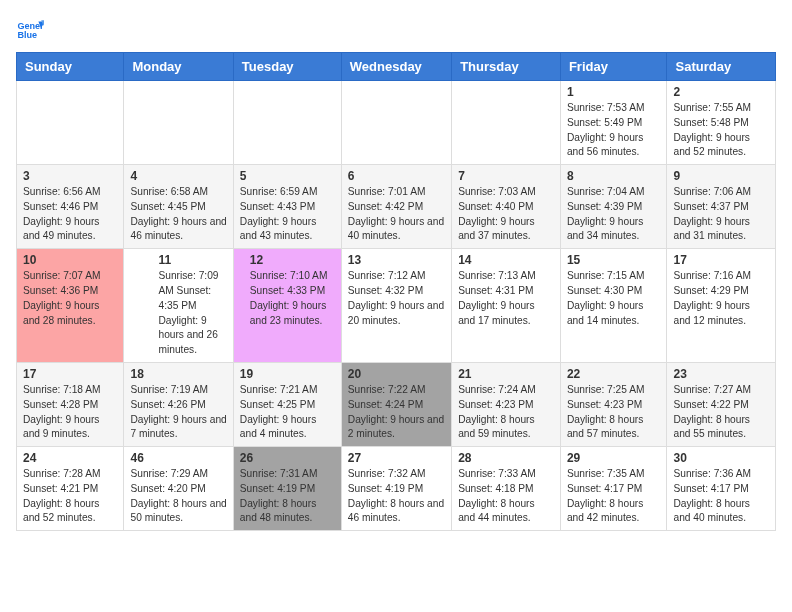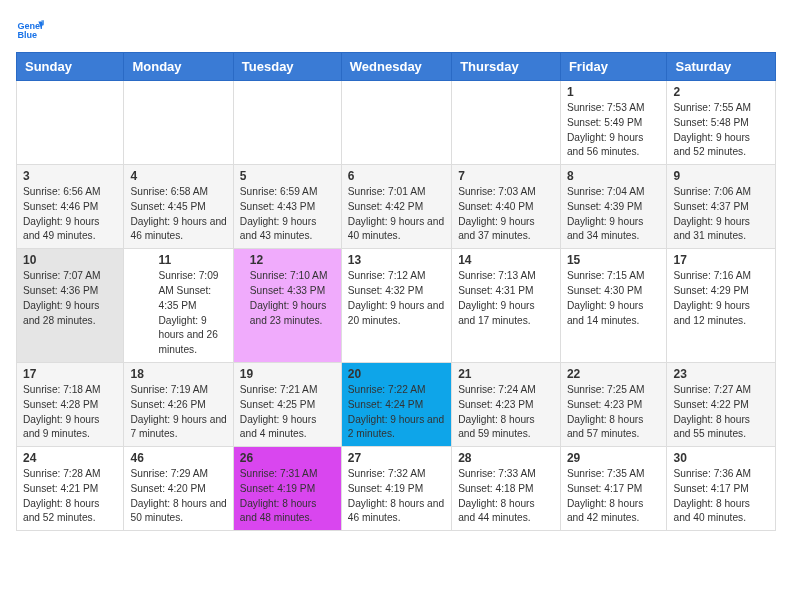--- a/index.html
+++ b/index.html
@@ -175,21 +175,21 @@
 Daylight: 9 hours and 34 minutes.</div>
         </td>
         <td style="background: rgb(245, 245, 245);">
           <span class="day-num">9</span>
           <div class="day-info">Sunrise: 7:06 AM
 Sunset: 4:37 PM
 Daylight: 9 hours and 31 minutes.</div>
         </td>
       </tr>
       <tr>
-        <td style="background: #e5e5e5;">
+        <td style="background: #fca5a5;">
           <span class="day-num">10</span>
           <div class="day-info">Sunrise: 7:07 AM
 Sunset: 4:36 PM
 Daylight: 9 hours and 28 minutes.</div>
         </td>
         <td style="background: rgb(255, 255, 255); padding-left: 34px;">
           <span class="day-num">11</span>
           <div class="day-info">Sunrise: 7:09 AM
 Sunset: 4:35 PM
 Daylight: 9 hours and 26 minutes.</div>
@@ -237,21 +237,21 @@
           <div class="day-info">Sunrise: 7:19 AM
 Sunset: 4:26 PM
 Daylight: 9 hours and 7 minutes.</div>
         </td>
         <td style="background: rgb(245, 245, 245); margin-left: 12px;">
           <span class="day-num">19</span>
           <div class="day-info">Sunrise: 7:21 AM
 Sunset: 4:25 PM
 Daylight: 9 hours and 4 minutes.</div>
         </td>
-        <td style="background: #0ea5e9;">
+        <td style="background: #a3a3a3;">
           <span class="day-num">20</span>
           <div class="day-info">Sunrise: 7:22 AM
 Sunset: 4:24 PM
 Daylight: 9 hours and 2 minutes.</div>
         </td>
         <td style="background: rgb(245, 245, 245);">
           <span class="day-num">21</span>
           <div class="day-info">Sunrise: 7:24 AM
 Sunset: 4:23 PM
 Daylight: 8 hours and 59 minutes.</div>
@@ -275,21 +275,21 @@
           <div class="day-info">Sunrise: 7:28 AM
 Sunset: 4:21 PM
 Daylight: 8 hours and 52 minutes.</div>
         </td>
         <td style="background: rgb(255, 255, 255);">
           <span class="day-num">46</span>
           <div class="day-info">Sunrise: 7:29 AM
 Sunset: 4:20 PM
 Daylight: 8 hours and 50 minutes.</div>
         </td>
-        <td style="background: #d946ef;">
+        <td style="background: #a3a3a3;">
           <span class="day-num">26</span>
           <div class="day-info">Sunrise: 7:31 AM
 Sunset: 4:19 PM
 Daylight: 8 hours and 48 minutes.</div>
         </td>
         <td style="background: rgb(255, 255, 255);">
           <span class="day-num">27</span>
           <div class="day-info">Sunrise: 7:32 AM
 Sunset: 4:19 PM
 Daylight: 8 hours and 46 minutes.</div>

